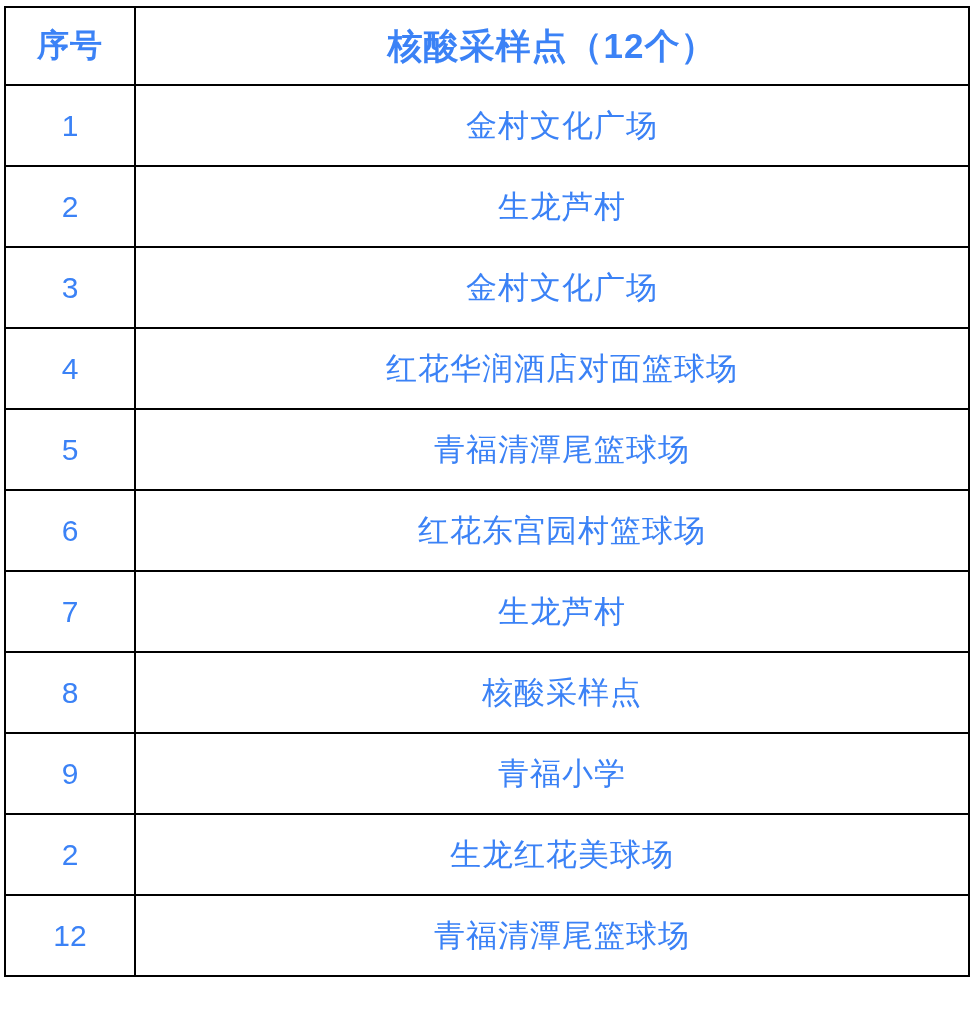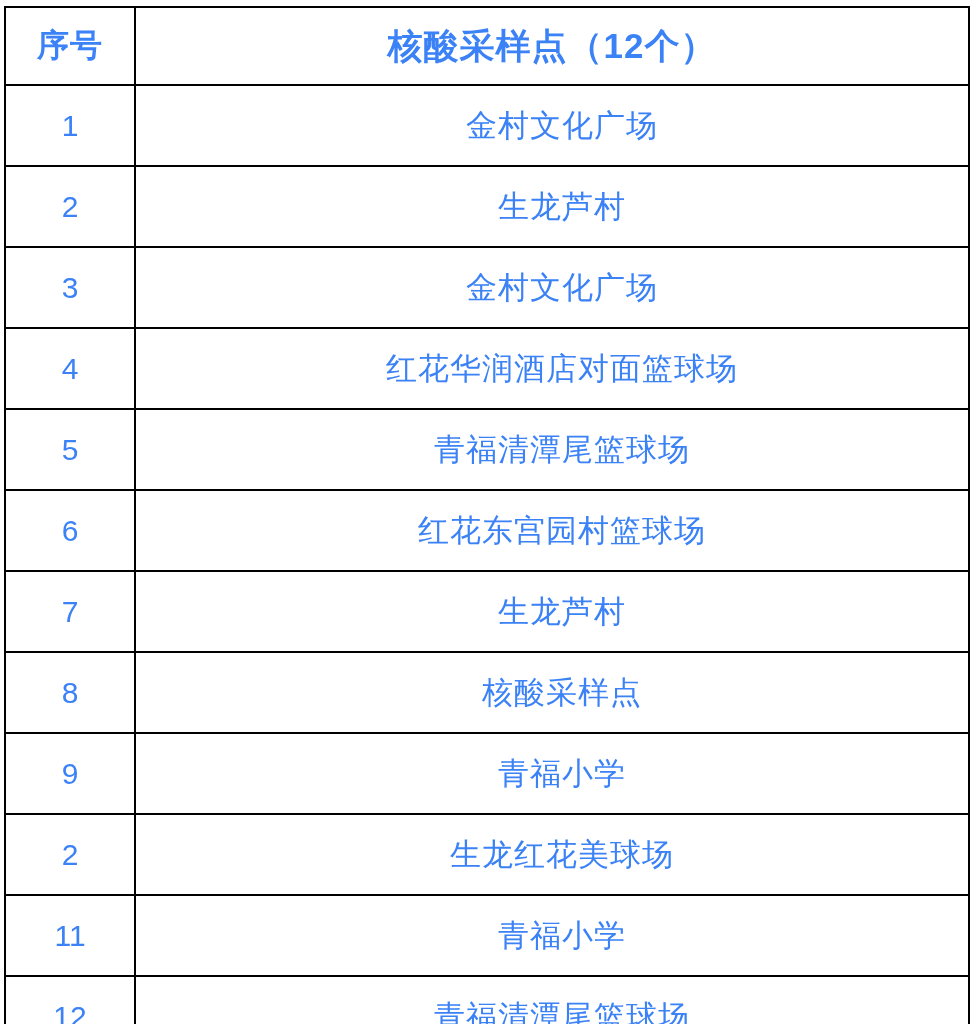--- a/index.html
+++ b/index.html
@@ -108,22 +108,18 @@
       </tr>
       <tr class="data-row">
         <td class="index-cell">9</td>
         <td class="site-cell">青福小学</td>
       </tr>
       <tr class="data-row">
         <td class="index-cell">2</td>
         <td class="site-cell">生龙红花美球场</td>
       </tr>
       <tr class="data-row">
-        <td class="index-cell">11</td>
-        <td class="site-cell">青福小学</td>
-      </tr>
-      <tr class="data-row">
         <td class="index-cell">12</td>
         <td class="site-cell">青福清潭尾篮球场</td>
       </tr>
     </tbody>
   </table>
 </div>
 
 </body></html>

